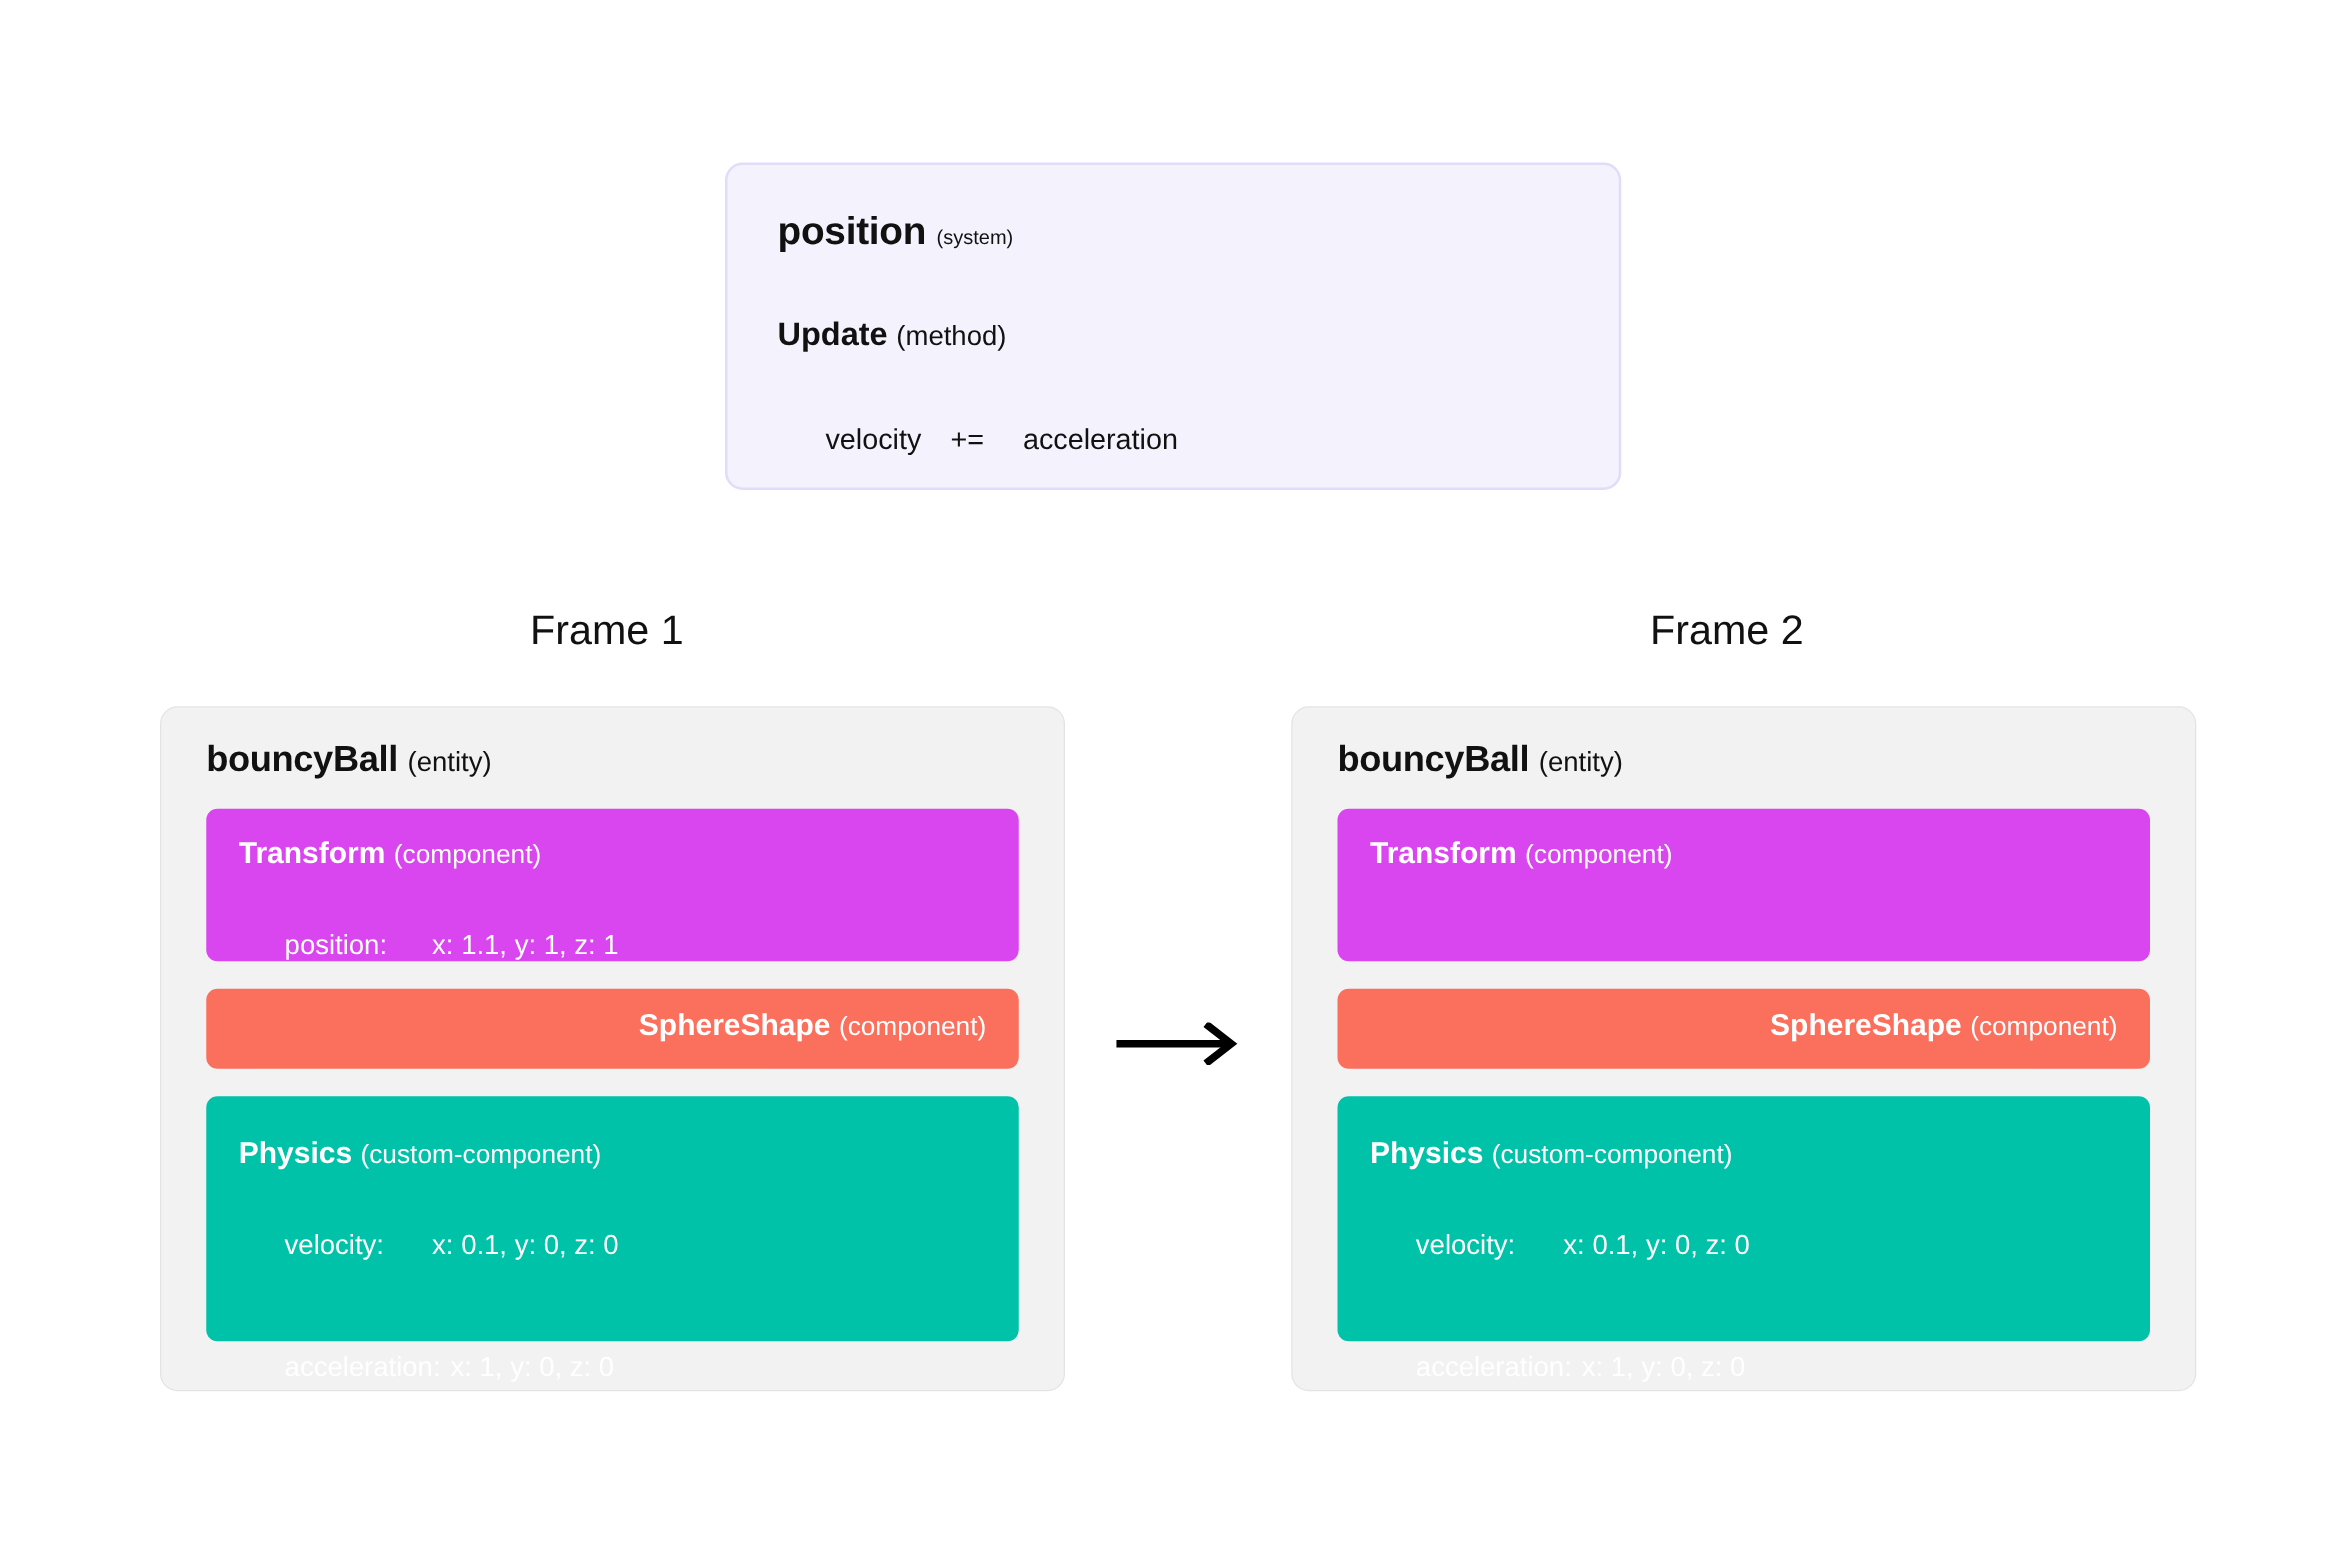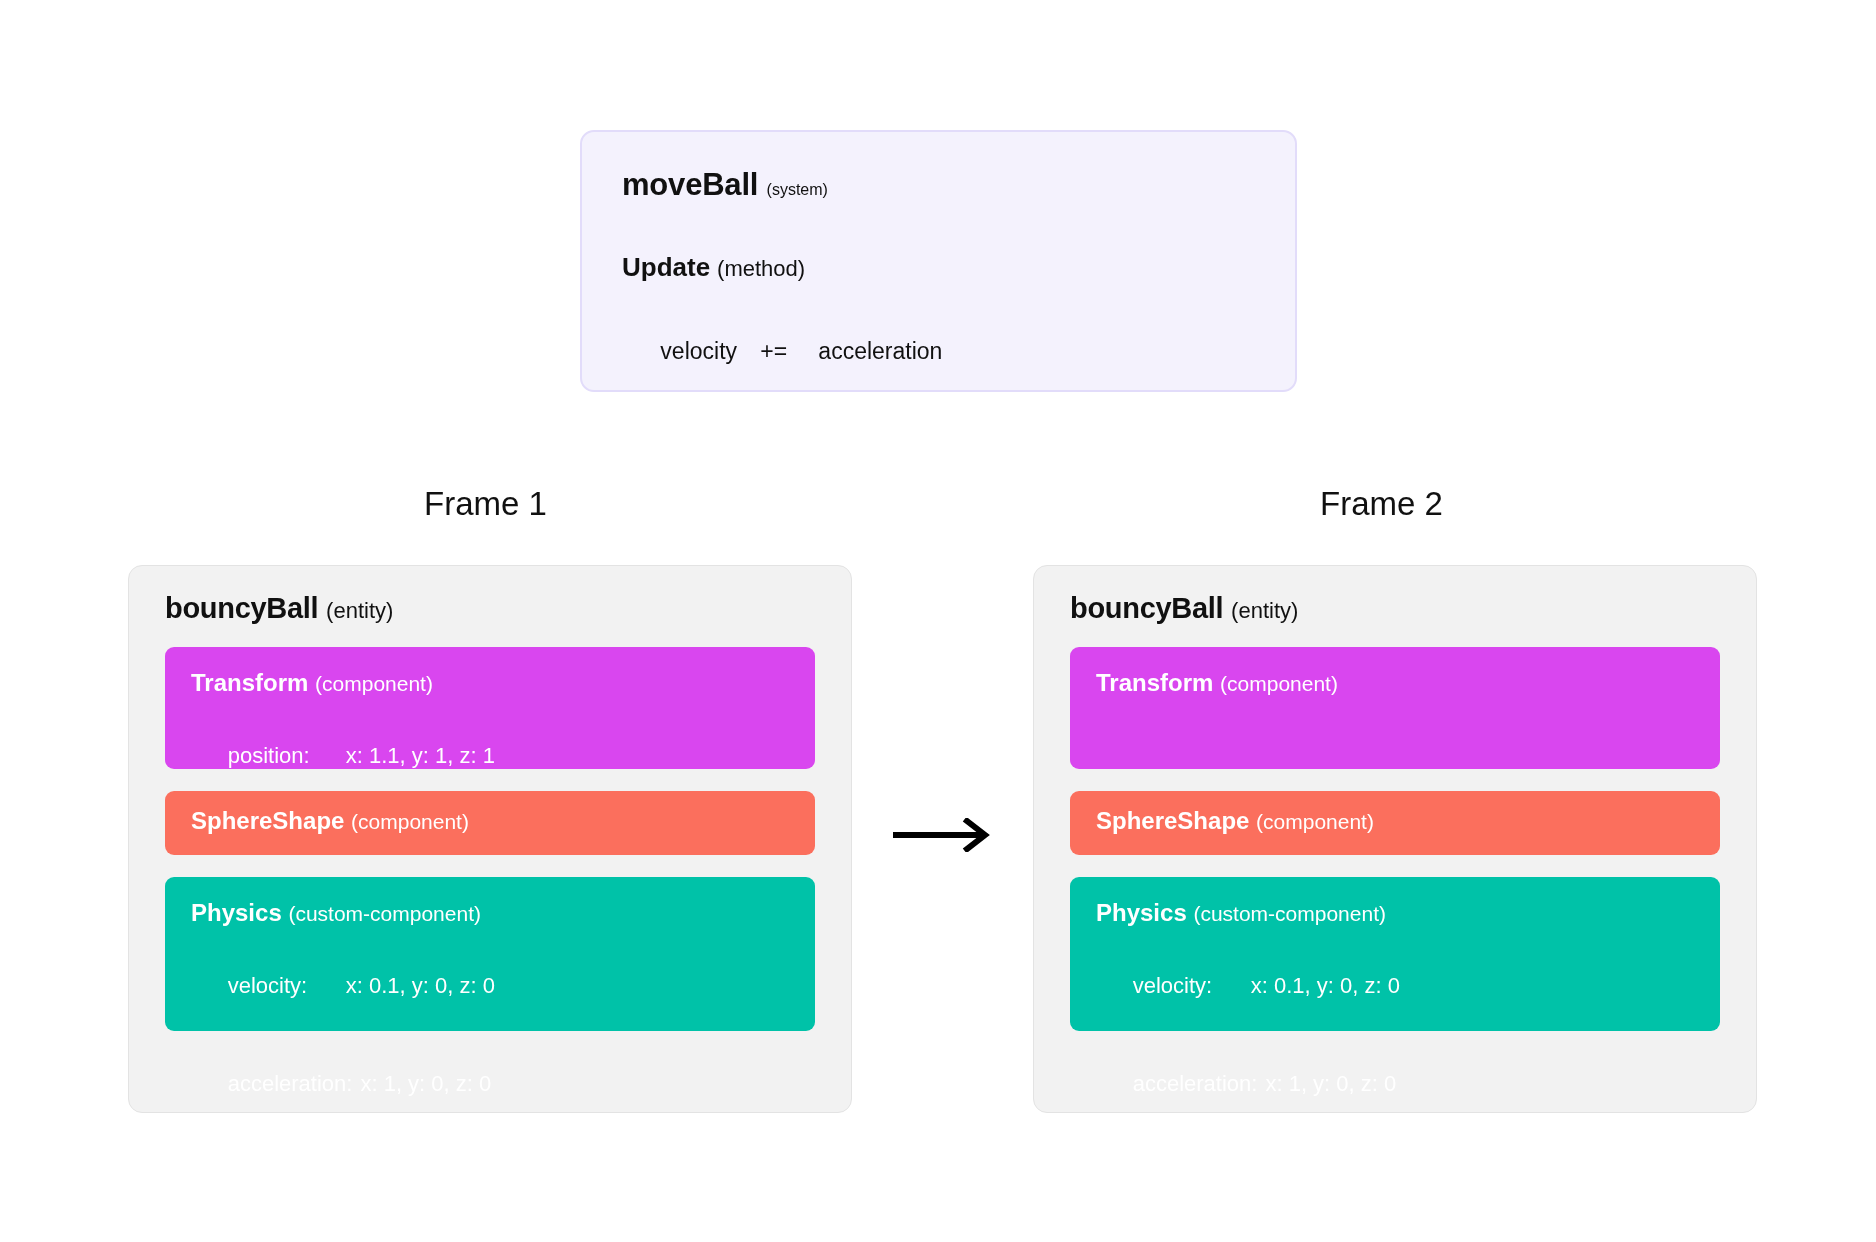--- a/index.html
+++ b/index.html
@@ -128,25 +128,26 @@
 
   .component.transform {
     background: #d946ef;
     height: 122px;
     padding-top: 22px;
   }
   .component.sphere {
     background: #fb6f5d;
     height: 64px;
     padding-top: 16px;
+    text-align: right;
   }
   .component.physics {
     background: #00c2a8;
-    height: 154px;
-    padding-top: 22px;
+    height: 196px;
+    padding-top: 32px;
   }
 
   .comp-title {
     font-size: 24px;
     white-space: nowrap;
   }
   .comp-title .name {
     font-weight: bold;
     font-size: 24px;
   }
@@ -176,21 +177,21 @@
     top: 818px;
     width: 98px;
     height: 34px;
   }
 </style>
 </head>
 <body>
 
 <div class="system-card">
   <div class="sys-title">
-    <span class="name">moveBall</span>
+    <span class="name">position</span>
     <span class="kind">(system)</span>
   </div>
   <div class="sys-method">
     <span class="name">Update</span>
     <span class="kind">(method)</span>
   </div>
   <div class="sys-body">
     <div class="sys-line">
       <span class="lhs">velocity</span><span class="op">+=</span><span class="rhs">acceleration</span>
     </div>

